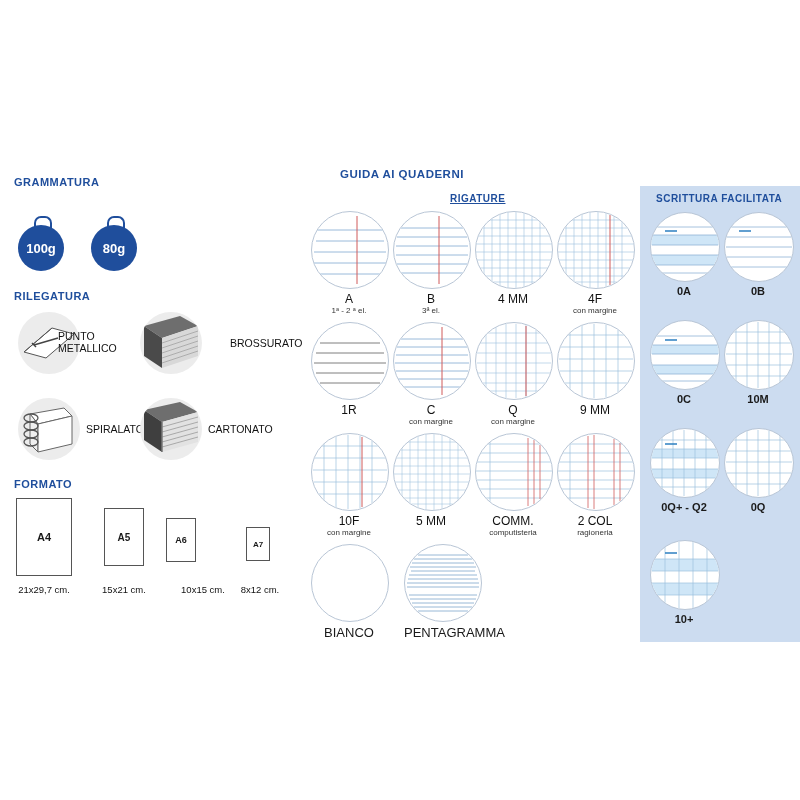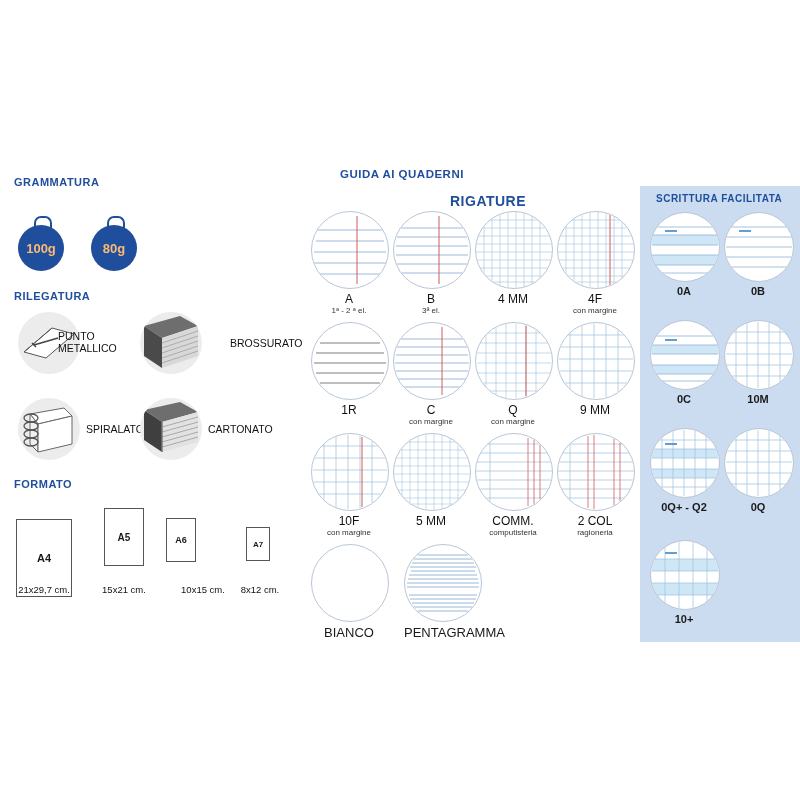--- a/index.html
+++ b/index.html
@@ -39,21 +39,21 @@
     color: #333;
   }
 
   
   #grammatura-title { position: absolute; left: 14px; top: 176px; }
   .weight-badge {
     position: absolute;
     width: 46px; height: 46px;
     border-radius: 50%;
     background: #1f4e9c;
-    color: #fdba74;
+    color: #ffffff;
     font-size: 13px;
     font-weight: bold;
     display: flex;
     align-items: center;
     justify-content: center;
   }
   .weight-hook {
     position: absolute;
     width: 14px; height: 10px;
     border: 2px solid #1f4e9c;
@@ -97,21 +97,22 @@
 
   
   #guida-title {
     position: absolute;
     left: 340px; top: 168px;
     font-size: 11.5px;
   }
   #rigature-title {
     position: absolute;
     left: 450px; top: 193px;
-    font-size: 14px;
+    font-size: 10px;
+    text-decoration: underline;
   }
 
   .ruling-cell {
     position: absolute;
     width: 76px;
   }
   .ruling-circle {
     width: 76px; height: 76px;
     border-radius: 50%;
     border: 1px solid #b9c6d6;
@@ -224,21 +225,21 @@
           <path d="M22 44 L58 34"></path>
         <path d="M22 49 L58 39"></path>
       </g>
       <path d="M22 24 L22 54" stroke="#777" stroke-width="1.5"></path>
     </svg>
   </div>
   <div class="bind-label" style="left:208px; top:423px;">CARTONATO</div>
 
   <div id="formato-title" class="section-title">FORMATO</div>
 
-  <div class="paper" style="left:16px; top:498px; width:54px; height:76px; font-size:11px;margin-top:21px;">A4</div>
+  <div class="paper" style="left:16px; top:498px; width:54px; height:76px; font-size:11px;">A4</div>
   <div class="paper-dim" style="left:8px; top:584px; width:72px;">21x29,7 cm.</div>
 
   <div class="paper" style="left:104px; top:508px; width:38px; height:56px; font-size:10px;">A5</div>
   <div class="paper-dim" style="left:92px; top:584px; width:64px;">15x21 cm.</div>
 
   <div class="paper" style="left:166px; top:518px; width:28px; height:42px; font-size:9px;">A6</div>
   <div class="paper-dim" style="left:172px; top:584px; width:62px;">10x15 cm.</div>
 
   <div class="paper" style="left:246px; top:527px; width:22px; height:32px; font-size:8px;">A7</div>
   <div class="paper-dim" style="left:232px; top:584px; width:56px;">8x12 cm.</div>

